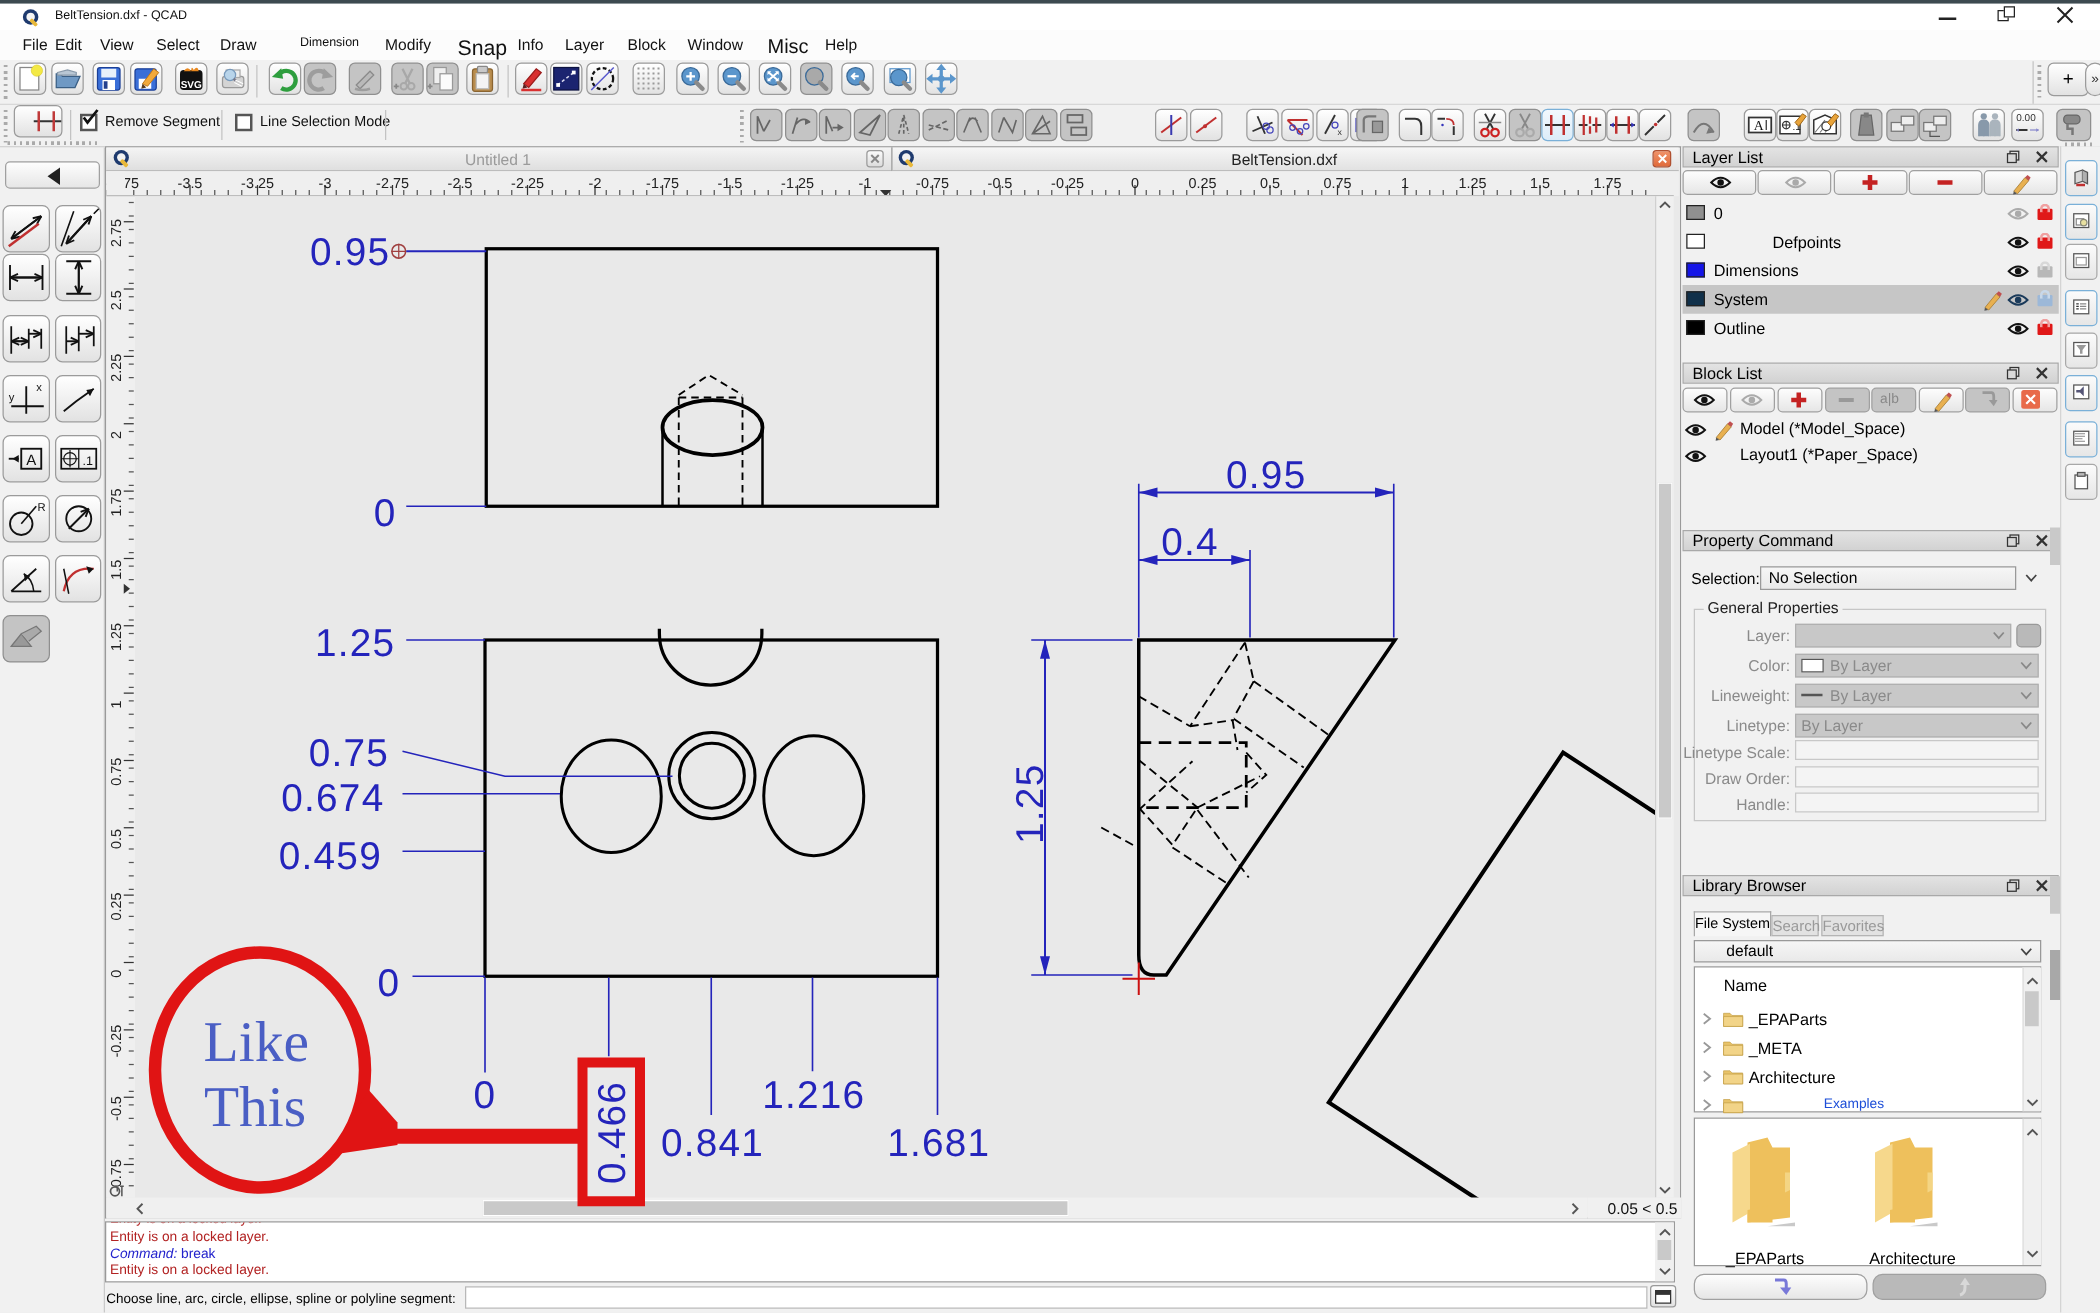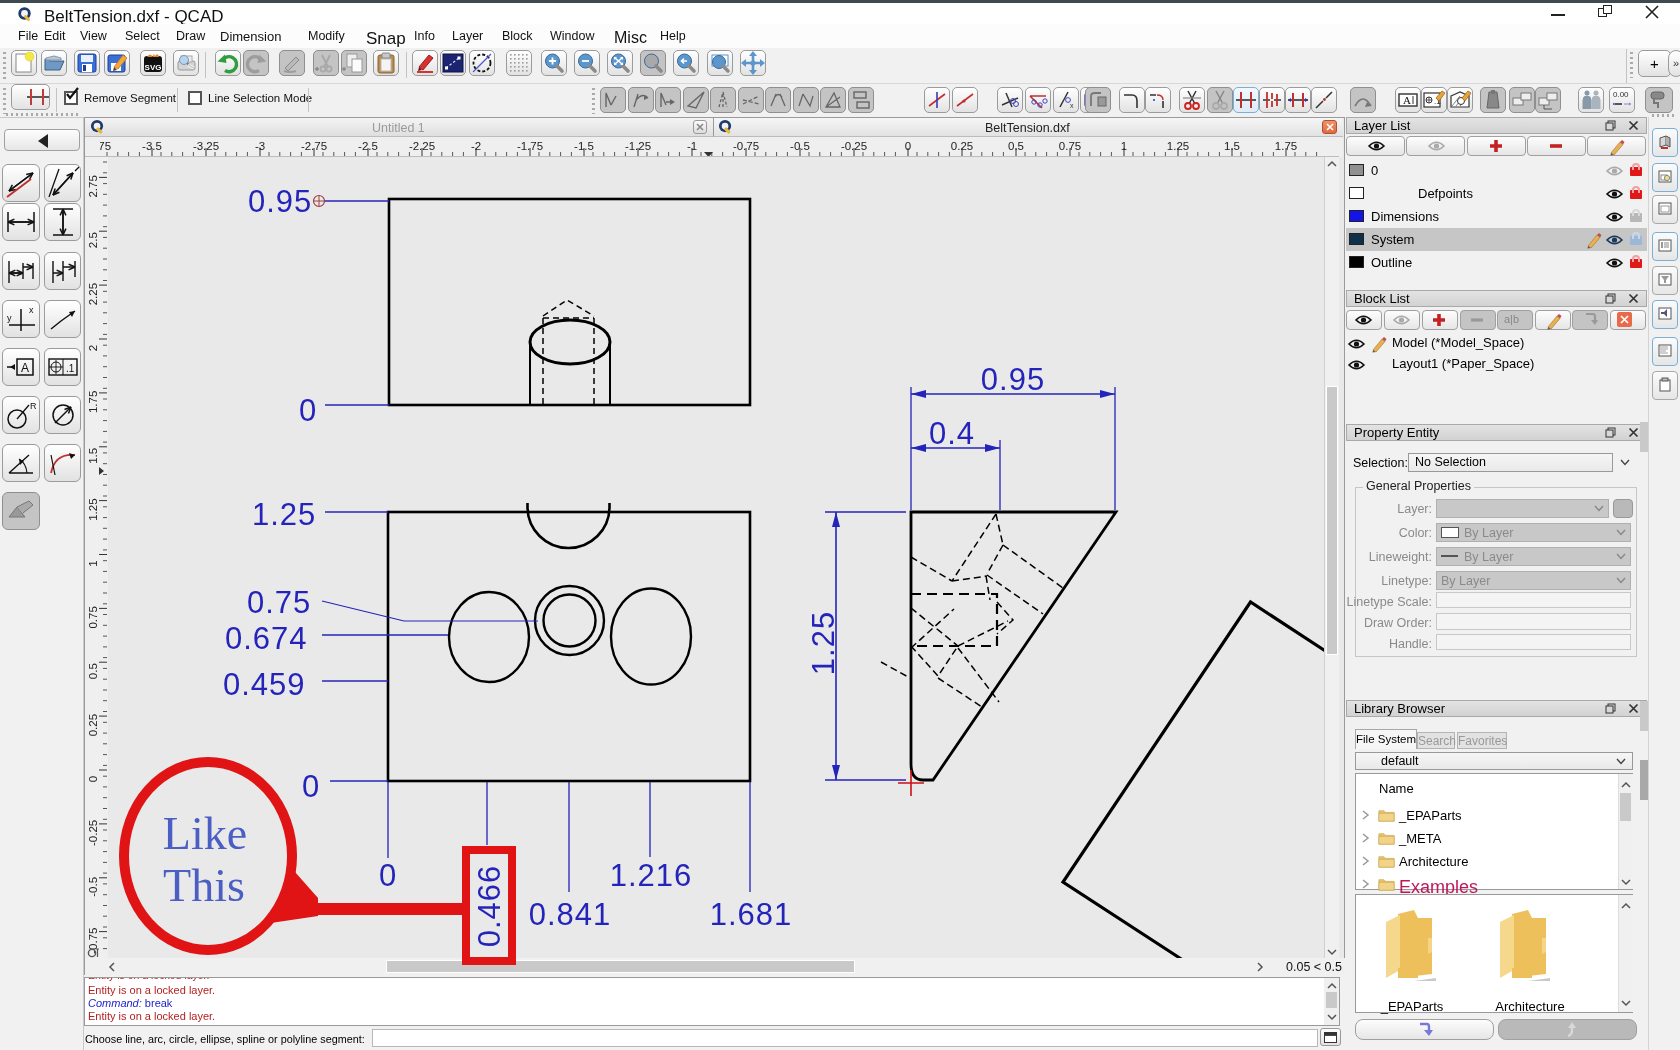--- a/index.html
+++ b/index.html
@@ -20,34 +20,34 @@
 .dimtxt{fill:#2424bb;font-family:"Liberation Sans",sans-serif;font-size:31px;letter-spacing:1px}
 </style></head><body>
 
 <div class="ab" style="left:0;top:0;width:1680px;height:3px;background:#3d4a50"></div>
 <div class="ab" style="left:0;top:3px;width:1680px;height:21px;background:#fff"></div>
 <svg style="left:17px;top:6px" width="16" height="16" viewBox="0 0 16 16">
     <circle cx="7.5" cy="7.5" r="6.2" fill="#1e3a6e"></circle>
     <circle cx="7.5" cy="7.5" r="3.4" fill="#f5f5f5"></circle>
     <rect x="8.5" y="8.5" width="7" height="3" rx="1" transform="rotate(45 8.5 8.5)" fill="#e8b83a"></rect>
   </svg>
-<div class="hd" style="left:44px;top:7px;font-size:17px">BeltTension.dxf - QCAD</div>
+<div class="hd" style="left:44px;top:7px;font-size:10px">BeltTension.dxf - QCAD</div>
 <div class="ab" style="left:1551px;top:14px;width:14px;height:2px;background:#222"></div>
 <div class="ab" style="left:1598px;top:8px;width:9px;height:9px;border:1.5px solid #222"></div>
 <div class="ab" style="left:1603px;top:5px;width:9px;height:9px;border:1.5px solid #222;background:#fff"></div>
 <svg style="left:1645px;top:5px" width="14" height="14" viewBox="0 0 14 14">
     <path d="M1,1 13,13 M13,1 1,13" stroke="#222" stroke-width="1.6"></path>
   </svg>
 <div class="ab" style="left:0;top:24px;width:1680px;height:24px;background:#fcfcfc"></div>
 <div class="hd" style="left:18px;top:29px;font-size:12.5px">File</div>
 <div class="hd" style="left:44px;top:29px;font-size:12.5px">Edit</div>
 <div class="hd" style="left:80px;top:29px;font-size:12.5px">View</div>
 <div class="hd" style="left:125px;top:29px;font-size:12.5px">Select</div>
 <div class="hd" style="left:176px;top:29px;font-size:12.5px">Draw</div>
-<div class="hd" style="left:220px;top:29px;font-size:13px">Dimension</div>
+<div class="hd" style="left:240px;top:29px;font-size:10px">Dimension</div>
 <div class="hd" style="left:308px;top:29px;font-size:12.5px">Modify</div>
 <div class="hd" style="left:366px;top:29px;font-size:17px">Snap</div>
 <div class="hd" style="left:414px;top:29px;font-size:12.5px">Info</div>
 <div class="hd" style="left:452px;top:29px;font-size:12.5px">Layer</div>
 <div class="hd" style="left:502px;top:29px;font-size:12.5px">Block</div>
 <div class="hd" style="left:550px;top:29px;font-size:12.5px">Window</div>
 <div class="hd" style="left:614px;top:29px;font-size:16px">Misc</div>
 <div class="hd" style="left:660px;top:29px;font-size:12.5px">Help</div>
 <div class="ab" style="left:0;top:48px;width:1680px;height:36px;background:#f1f1f1;border-bottom:1px solid #d8d8d8"></div>
 <div class="ab" style="left:3px;top:52px;width:3px;height:28px;background:repeating-linear-gradient(#aaa 0 2px,transparent 2px 5px)"></div>
@@ -1145,21 +1145,21 @@
     <path d="M2,14 L11,3 L14,5.5 L5,16 Z" fill="#e8b050" stroke="#a8803a" stroke-width="0.7"></path>
     <path d="M11,3 L13,1 L15.5,3 L14,5.5 Z" fill="#c05050"></path>
     <path d="M2,14 L1.5,16.5 L4.5,16 Z" fill="#555"></path>
   </svg>
 <div class="ab" style="left:1392px;top:335px;font-size:13px;color:#000">Model (*Model_Space)</div>
 <svg style="left:1348px;top:359px" width="17" height="12" viewBox="0 0 17 12">
     <path d="M1,6 Q8.5,-1.5 16,6 Q8.5,13.5 1,6 Z" fill="none" stroke="#111" stroke-width="1.6"></path>
     <circle cx="8.5" cy="6" r="2.6" fill="#111"></circle>
   </svg>
 <div class="ab" style="left:1392px;top:356px;font-size:13px;color:#000">Layout1 (*Paper_Space)</div>
-<div class="paneltitle" style="left:1346px;top:424px;width:301px;height:17px">Property Entity</div>
+<div class="paneltitle" style="left:1346px;top:424px;width:301px;height:17px">Property Command</div>
 <svg style="left:1605px;top:427px" width="11" height="11" viewBox="0 0 11 11">
     <rect x="3" y="1" width="7" height="7" fill="none" stroke="#333"></rect>
     <rect x="1" y="3" width="7" height="7" fill="#d8d8d8" stroke="#333"></rect>
   </svg>
 <svg style="left:1628px;top:427px" width="11" height="11" viewBox="0 0 11 11">
     <path d="M1.5,1.5 9.5,9.5 M9.5,1.5 1.5,9.5" stroke="#333" stroke-width="1.7"></path>
   </svg>
 <div class="ab" style="left:1353px;top:456px;font-size:12.5px;color:#000">Selection:</div>
 <div class="combo" style="left:1408px;top:453px;width:205px;height:19px;line-height:17px;padding-left:6px">No Selection</div>
 <svg style="left:1620px;top:459px" width="10" height="7" viewBox="0 0 10 7">
@@ -1240,21 +1240,21 @@
     <path d="M1,6 L19,6 L19,15 L1,15 Z" fill="#f2d488" stroke="#c09a40" stroke-width="0.6"></path>
   </svg>
 <div class="ab" style="left:1399px;top:854px;font-size:13px;color:#000">Architecture</div>
 <svg style="left:1362px;top:879px" width="8" height="10" viewBox="0 0 8 10">
     <path d="M1,1 6,5 1,9" stroke="#999" stroke-width="1.5" fill="none"></path>
   </svg>
 <svg style="left:1378px;top:877px" width="17" height="14" viewBox="0 0 20 16" preserveAspectRatio="none">
     <path d="M1,3 L7,3 L9,5 L19,5 L19,15 L1,15 Z" fill="#e8c36a" stroke="#c09a40" stroke-width="0.6"></path>
     <path d="M1,6 L19,6 L19,15 L1,15 Z" fill="#f2d488" stroke="#c09a40" stroke-width="0.6"></path>
   </svg>
-<div class="ab" style="left:1399px;top:877px;font-size:18px;color:#be185d">Examples</div>
+<div class="ab" style="left:1459px;top:877px;font-size:11px;color:#1d4ed8">Examples</div>
 <div class="ab" style="left:1618px;top:774px;width:15px;height:115px;background:#f0f0f0;border-left:1px solid #ddd"></div>
 <svg style="left:1621px;top:781px" width="10" height="8" viewBox="0 0 10 8">
     <path d="M1,6 5,2 9,6" stroke="#555" stroke-width="1.5" fill="none"></path>
   </svg>
 <div class="ab" style="left:1620px;top:793px;width:11px;height:28px;background:#c9c9c9"></div>
 <svg style="left:1621px;top:878px" width="10" height="8" viewBox="0 0 10 8">
     <path d="M1,2 5,6 9,2" stroke="#555" stroke-width="1.5" fill="none"></path>
   </svg>
 <div class="ab" style="left:1355px;top:894px;width:278px;height:119px;background:#fff;border:1px solid #999"></div>
 <svg style="left:1384px;top:908px" width="56" height="76" viewBox="0 0 56 76">

